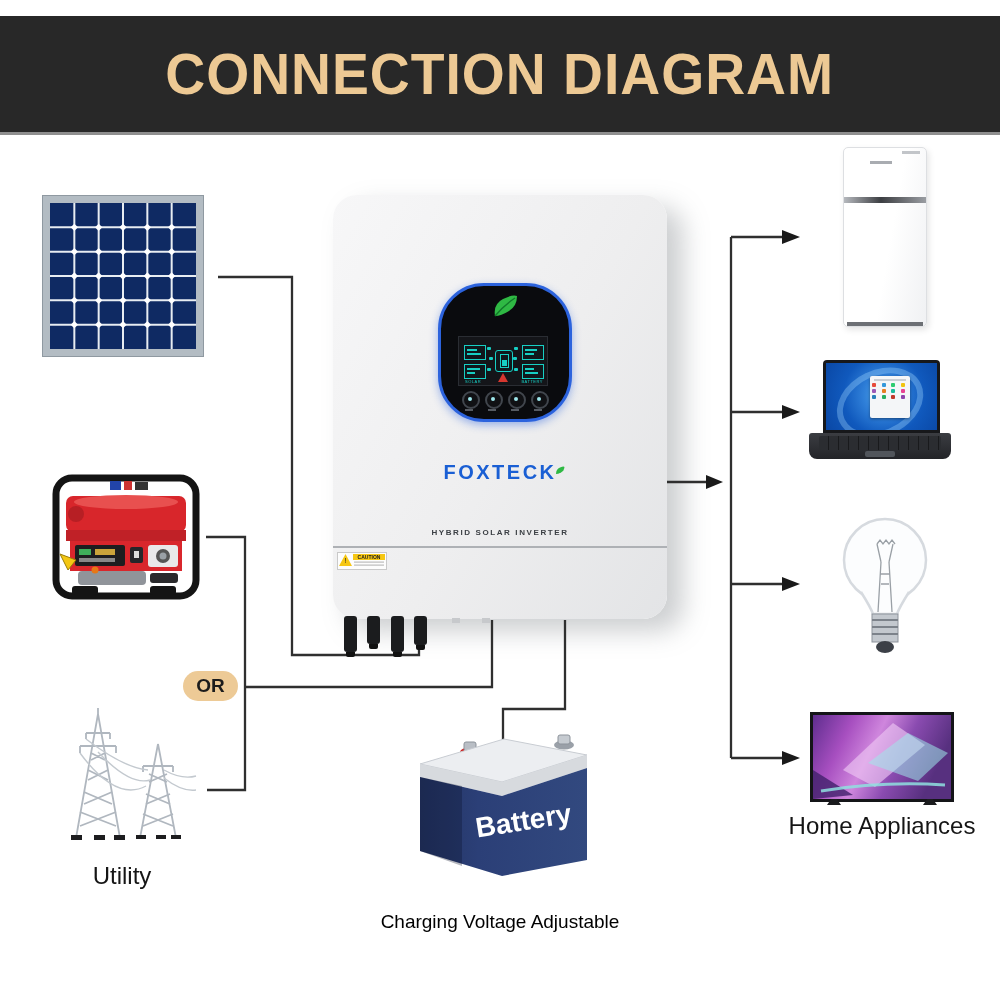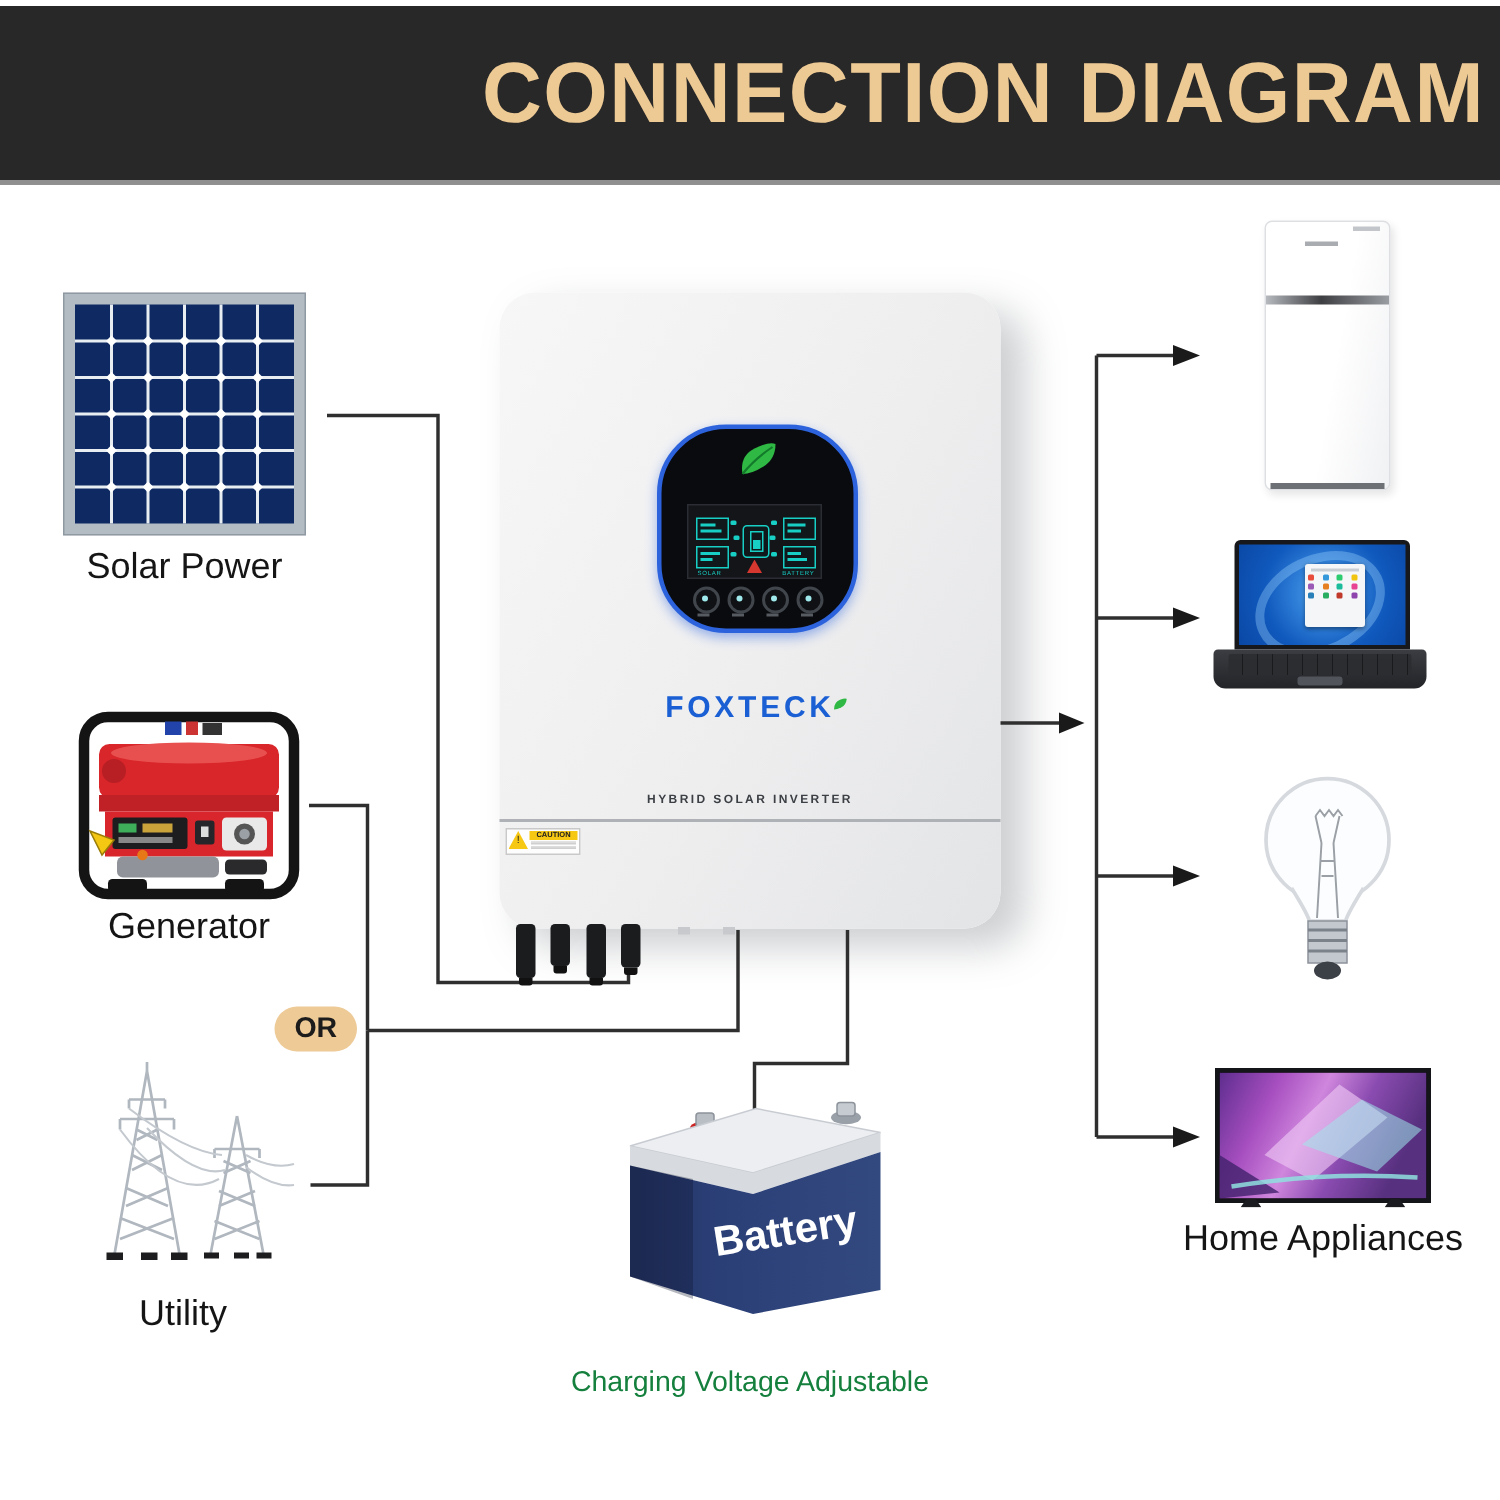--- a/index.html
+++ b/index.html
@@ -1,26 +1,26 @@
 <!DOCTYPE html>
 <html><head>
 <meta charset="utf-8">
 <style>
   html,body{margin:0;padding:0;background:#fff;}
   #canvas{position:relative;width:1000px;height:1000px;background:#fff;overflow:hidden;
           font-family:"Liberation Sans",sans-serif;}
   .abs{position:absolute;}
   
-  #banner{left:0;top:4px;width:1000px;height:116px;background:#282828;
-          border-bottom:3px solid #8f8f8f;display:flex;align-items:center;justify-content:flex-end;}
+  #banner{left:0;top:16px;width:1000px;height:116px;background:#282828;
+          border-bottom:3px solid #8f8f8f;display:flex;align-items:center;justify-content:center;}
   #banner h1{margin:0;font-size:57px;font-weight:bold;letter-spacing:1px;color:#edc994;
              transform:scaleX(.97);white-space:nowrap;}
   
   .lbl{color:#151515;font-size:24px;text-align:center;}
-  .sublbl{color:#15803d;font-size:19px;text-align:center;}
+  .sublbl{color:#000000;font-size:19px;text-align:center;}
   
   #or-badge{left:183px;top:671px;width:55px;height:30px;border-radius:16px;background:#edca96;
             display:flex;align-items:center;justify-content:center;font-weight:bold;font-size:19px;color:#1c1c1c;}
   
   #inverter{left:333px;top:195px;width:334px;height:424px;border-radius:24px;
             background:linear-gradient(120deg,#f7f7f8 0%,#eeeeef 55%,#e3e4e6 100%);
             box-shadow:16px 12px 26px rgba(120,125,132,.38);}
   #display{position:absolute;left:105px;top:88px;width:128px;height:133px;border-radius:46px;
            background:#0a0b0e;border:3px solid #2c63dd;box-shadow:0 3px 8px rgba(44,99,221,.45);}
   #lcd{position:absolute;left:17px;top:50px;width:88px;height:48px;background:#141519;
@@ -125,21 +125,20 @@
         <rect x="102.73333333333333" y="78.4" width="5.2" height="5.2" transform="rotate(45 105.33333333333333 81)"></rect>
         <rect x="102.73333333333333" y="102.73333333333333" width="5.2" height="5.2" transform="rotate(45 105.33333333333333 105.33333333333333)"></rect>
         <rect x="102.73333333333333" y="127.06666666666669" width="5.2" height="5.2" transform="rotate(45 105.33333333333333 129.66666666666669)"></rect>
         <rect x="127.06666666666669" y="29.733333333333327" width="5.2" height="5.2" transform="rotate(45 129.66666666666669 32.33333333333333)"></rect>
         <rect x="127.06666666666669" y="54.06666666666666" width="5.2" height="5.2" transform="rotate(45 129.66666666666669 56.666666666666664)"></rect>
         <rect x="127.06666666666669" y="78.4" width="5.2" height="5.2" transform="rotate(45 129.66666666666669 81)"></rect>
         <rect x="127.06666666666669" y="102.73333333333333" width="5.2" height="5.2" transform="rotate(45 129.66666666666669 105.33333333333333)"></rect>
         <rect x="127.06666666666669" y="127.06666666666669" width="5.2" height="5.2" transform="rotate(45 129.66666666666669 129.66666666666669)"></rect>
       </g>
   </svg>
-  <div class="abs lbl" style="left:42px;top:364px;width:162px;">Solar Power</div>
 
   <svg class="abs" style="left:50px;top:468px;" width="152" height="136" viewBox="0 0 152 136">
     <rect x="6" y="10" width="140" height="118" rx="16" fill="none" stroke="#141414" stroke-width="7"></rect>
     <rect x="60" y="13" width="11" height="9" fill="#2244aa"></rect>
     <rect x="74" y="13" width="8" height="9" fill="#cc3333"></rect>
     <rect x="85" y="14" width="13" height="8" fill="#333"></rect>
     <rect x="16" y="28" width="120" height="36" rx="7" fill="#d8262b"></rect>
     <ellipse cx="76" cy="34" rx="52" ry="7" fill="#e8504f"></ellipse>
     <circle cx="26" cy="46" r="8" fill="#b71f24"></circle>
     <rect x="16" y="62" width="120" height="11" fill="#c02127"></rect>
@@ -153,21 +152,20 @@
     <rect x="98" y="77" width="30" height="22" rx="3" fill="#e9e9ea"></rect>
     <circle cx="113" cy="88" r="7" fill="#555"></circle>
     <circle cx="113" cy="88" r="3.5" fill="#9aa0a6"></circle>
     <rect x="28" y="103" width="68" height="14" rx="4" fill="#90949a"></rect>
     <rect x="100" y="105" width="28" height="10" rx="3" fill="#2a2a2c"></rect>
     <circle cx="45" cy="102" r="3.5" fill="#e67817"></circle>
     <polygon points="10,86 26,92 18,102" fill="#f4c713" stroke="#9a7d08" stroke-width="1"></polygon>
     <rect x="22" y="118" width="26" height="9" rx="3" fill="#141414"></rect>
     <rect x="100" y="118" width="26" height="9" rx="3" fill="#141414"></rect>
   </svg>
-  <div class="abs lbl" style="left:42px;top:604px;width:168px;">Generator</div>
 
   <div id="or-badge" class="abs">OR</div>
 
   <svg class="abs" style="left:46px;top:706px;" width="152" height="152" viewBox="0 0 152 152">
     <g stroke="#b0b7bf" stroke-width="1.8" fill="none">
       <path d="M30,132 L52,8 M74,132 L52,8"></path>
       <path d="M34,120 L70,106 M70,120 L34,106 M38,98 L66,86 M66,98 L38,86 M42,74 L62,64 M62,74 L42,64 M45,54 L59,47 M59,54 L45,47"></path>
       <path d="M34,40 H70 M34,40 v7 M70,40 v7 M40,27 H64 M40,27 v6 M64,27 v6 M52,8 V2"></path>
       <path d="M94,132 L112,38 M130,132 L112,38"></path>
       <path d="M97,120 L127,108 M127,120 L97,108 M100,98 L124,88 M124,98 L100,88 M103,76 L121,68 M121,76 L103,68"></path>

